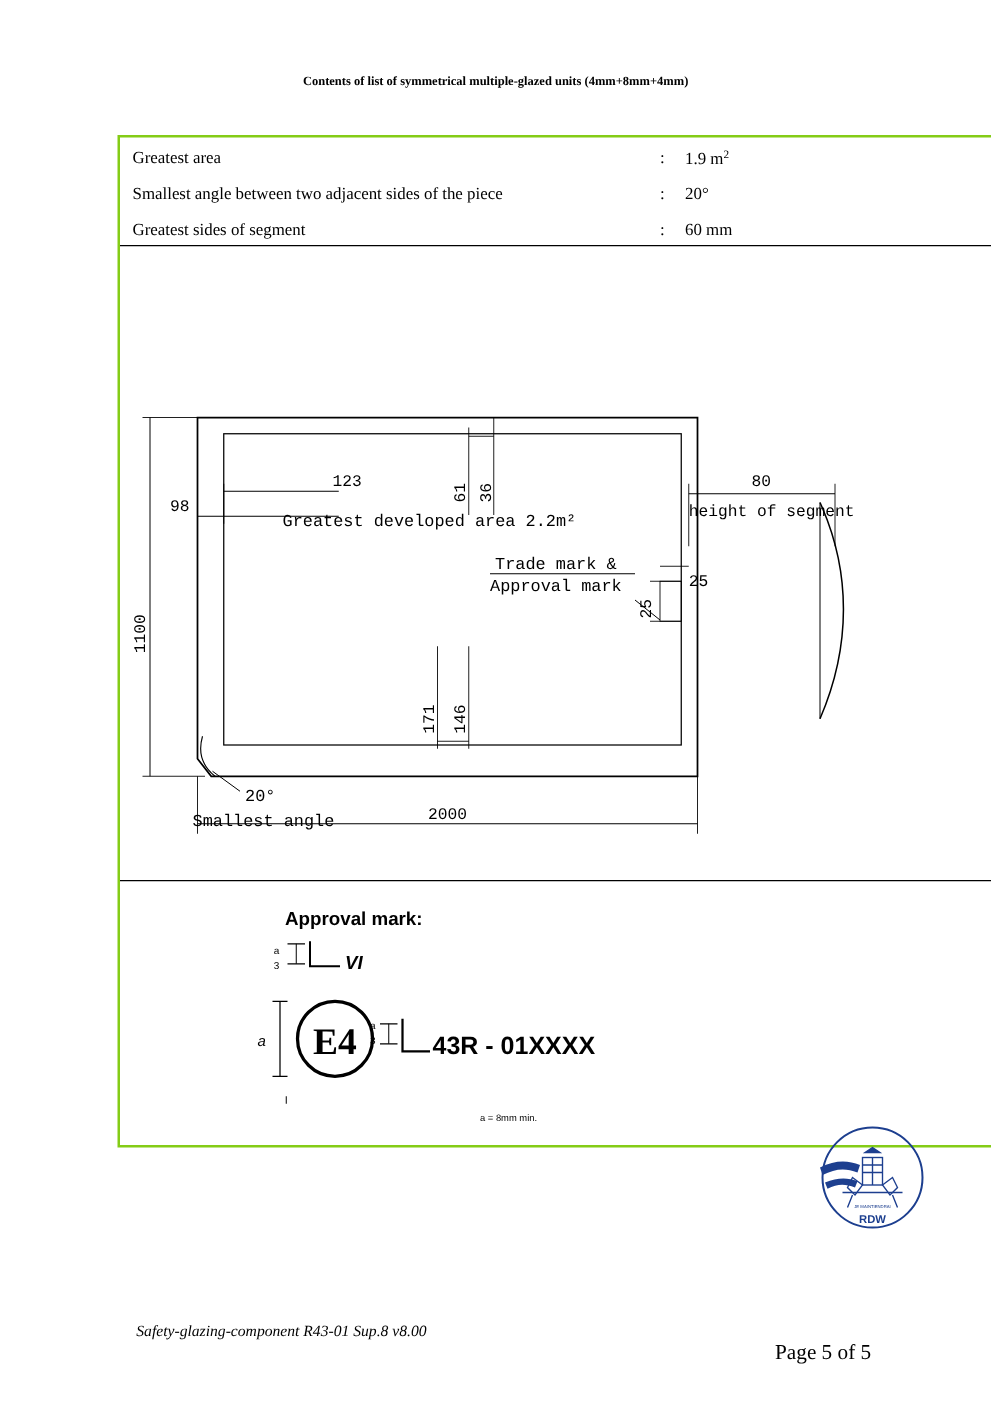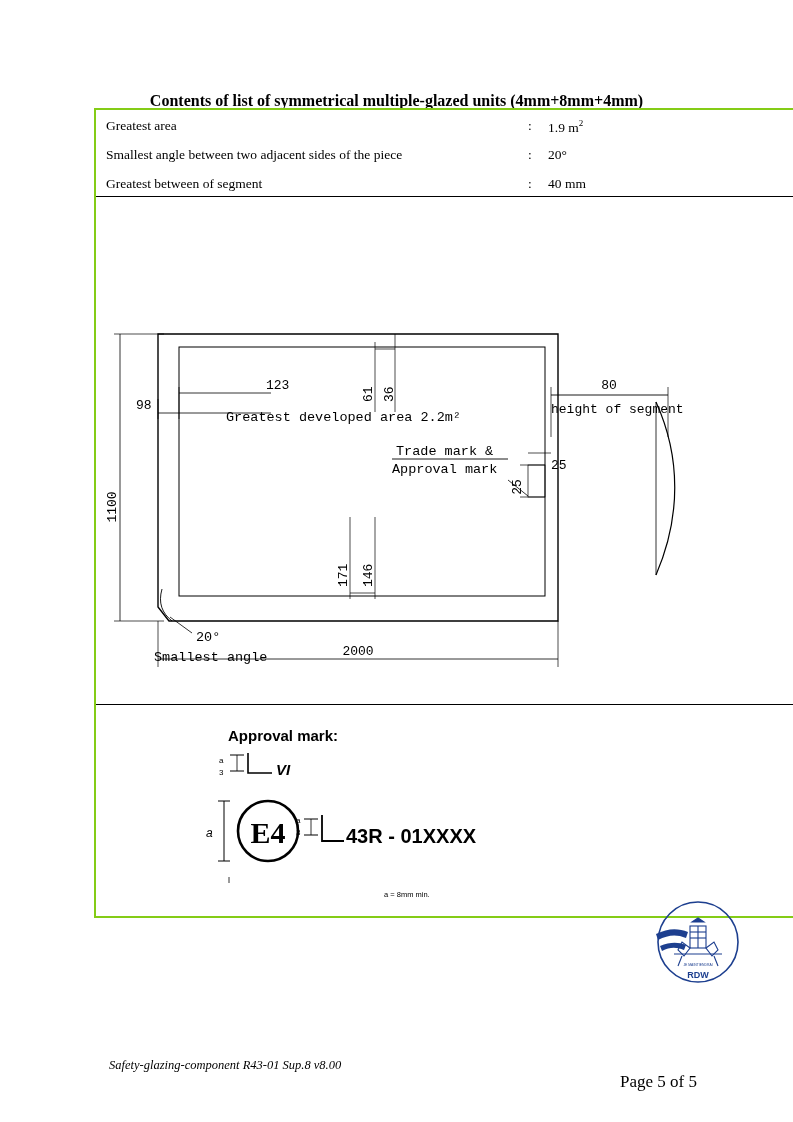--- a/index.html
+++ b/index.html
@@ -29,24 +29,24 @@
     left: 94px;
     top: 33px;
     font-size: 14.5px;
     font-weight: bold;
     letter-spacing: .2px;
     white-space: nowrap;
   }
   .doc-title {
     position: absolute;
     left: 0;
-    top: 92px;
+    top: 60px;
     width: 793px;
     text-align: center;
-    font-size: 16px;
+    font-size: 10px;
     font-weight: bold;
   }
 
   
   .frame {
     position: absolute;
     left: 94px;
     top: 108px;
     width: 726px;
     height: 810px;
@@ -162,23 +162,23 @@
         <span class="label">Greatest area</span>
         <span class="colon">:</span>
         <span class="value"><span>1.9 m</span><sup>2</sup></span>
       </div>
       <div class="spec-row" id="spec-1">
         <span class="label">Smallest angle between two adjacent sides of the piece</span>
         <span class="colon">:</span>
         <span class="value">20°</span>
       </div>
       <div class="spec-row" id="spec-2">
-        <span class="label">Greatest between of segment</span>
+        <span class="label">Greatest sides of segment</span>
         <span class="colon">:</span>
-        <span class="value">40 mm</span>
+        <span class="value">60 mm</span>
       </div>
     </div>
 
     <div class="drawing-block">
       <svg width="604" height="506" viewBox="0 0 604 506">
         <g stroke="#000" fill="none" stroke-width="1">
 
           <path d="M 62 137 L 462 137 L 462 424 L 73 424 L 62 410 Z" stroke-width="1.4"></path>
 
           <rect x="83" y="150" width="366" height="249" stroke-width="1"></rect>

